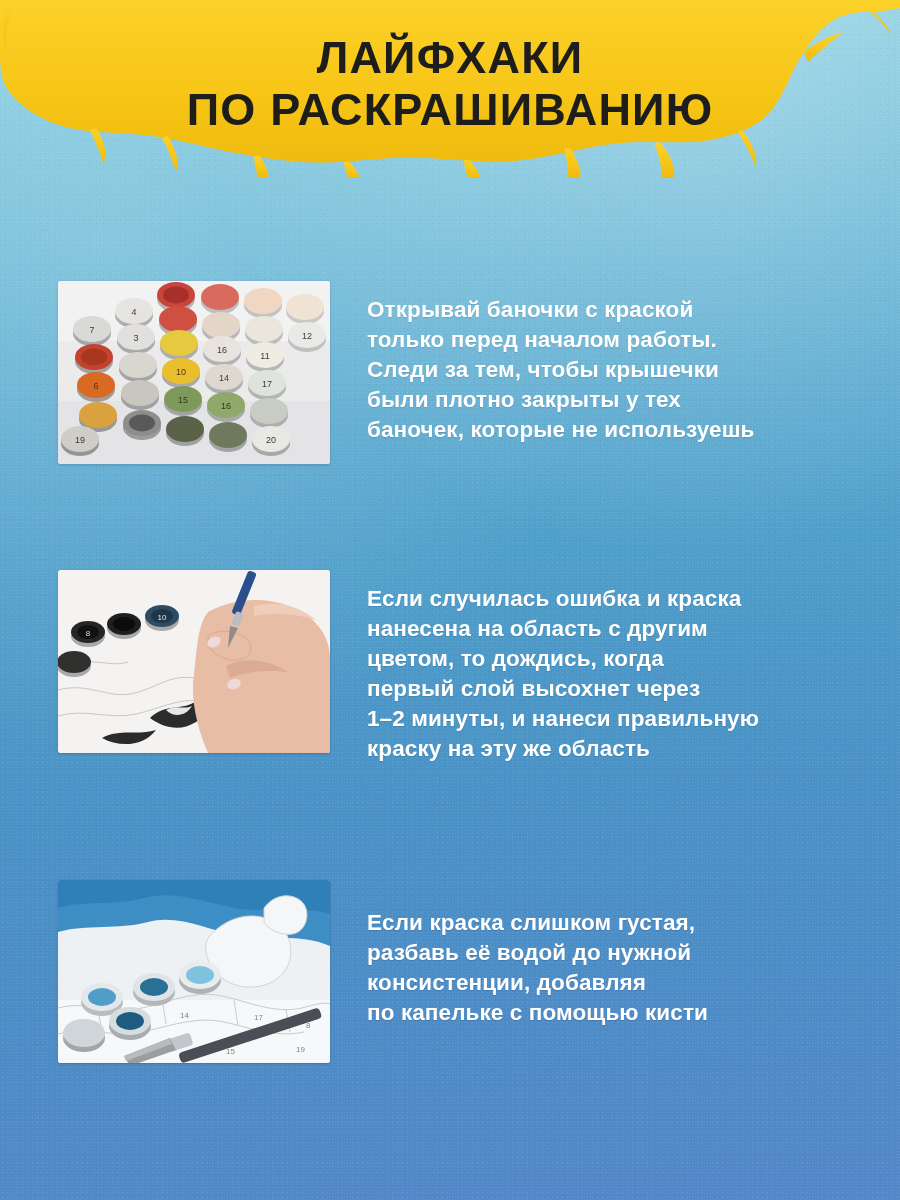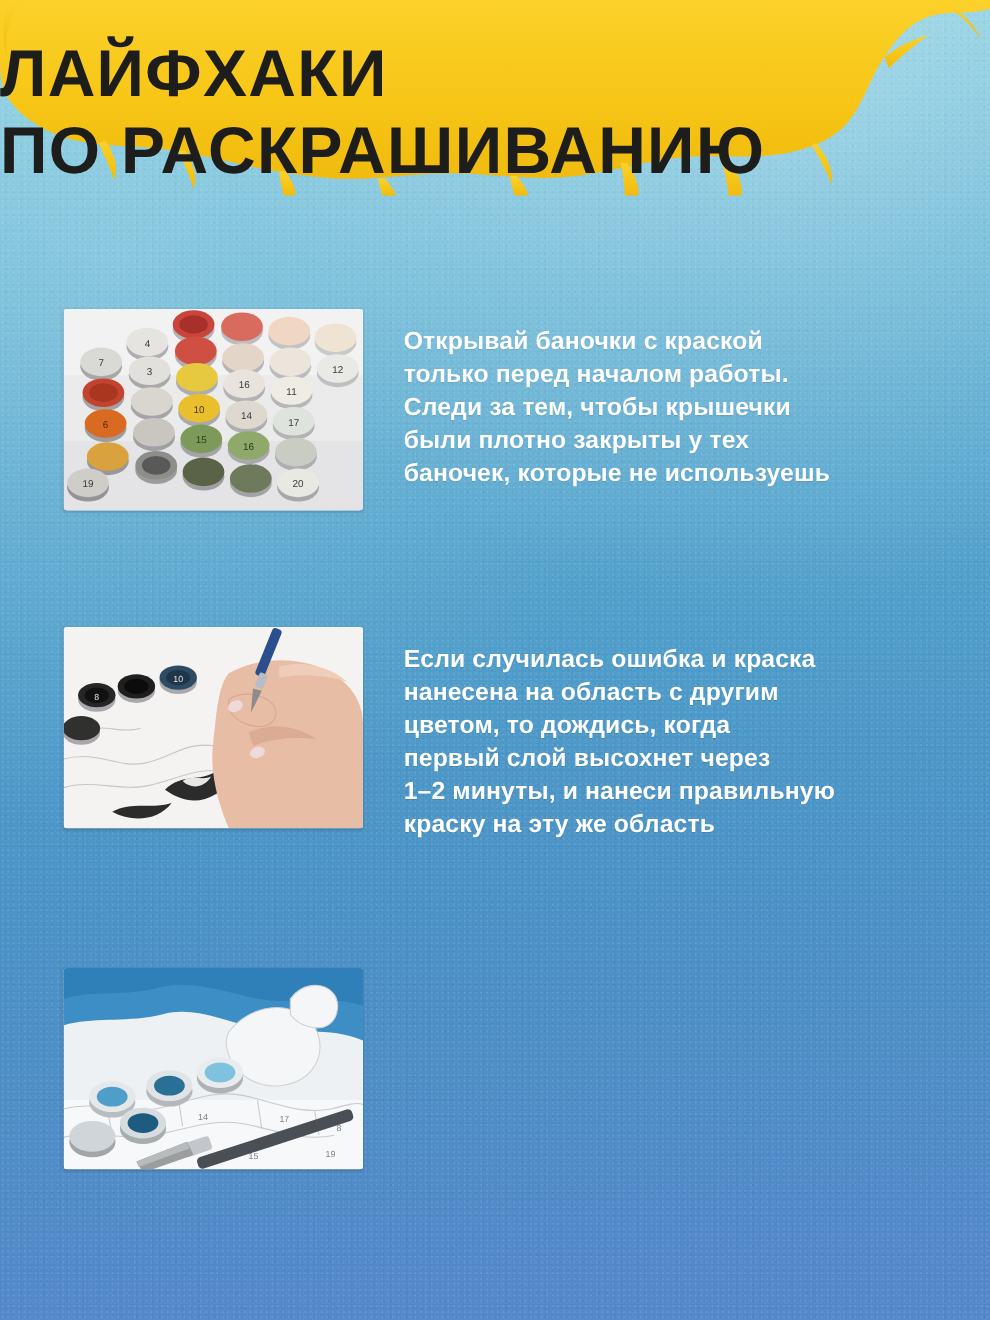--- a/index.html
+++ b/index.html
@@ -51,22 +51,23 @@
     width: 900px;
     height: 178px;
   }
   .stroke-svg { position:absolute; top:0; left:0; }
 
   .header-title {
     position: absolute;
     top: 32px;
     left: 0;
     width: 900px;
+    text-align: center;
     font-weight: bold;
-    font-size: 60px;
+    font-size: 45px;
     line-height: 1.16;
     letter-spacing: 1.2px;
     color: #1d1d1b;
     white-space: pre-line;
   }
 
   
   .block {
     position: absolute;
     display: flex;
@@ -382,13 +383,17 @@
       </g>
 
       <g>
         <rect x="118" y="150" width="148" height="11" rx="4" fill="#4a4f55" transform="rotate(-18 192 155)"></rect>
         <rect x="108" y="156" width="26" height="13" rx="3" fill="#c3c7cb" transform="rotate(-18 121 162)"></rect>
         <path d="M66,176 L112,158 L118,170 L72,186 Z" fill="#9a9e9f"></path>
         <path d="M66,176 L112,158 L114,164 L68,181 Z" fill="#b8bbbd"></path>
       </g>
     </svg>
   </div>
+  <div class="tip-text">Если краска слишком густая,
+разбавь её водой до нужной
+консистенции, добавляя
+по капельке с помощью кисти</div>
 </div>
 
 </body></html>

